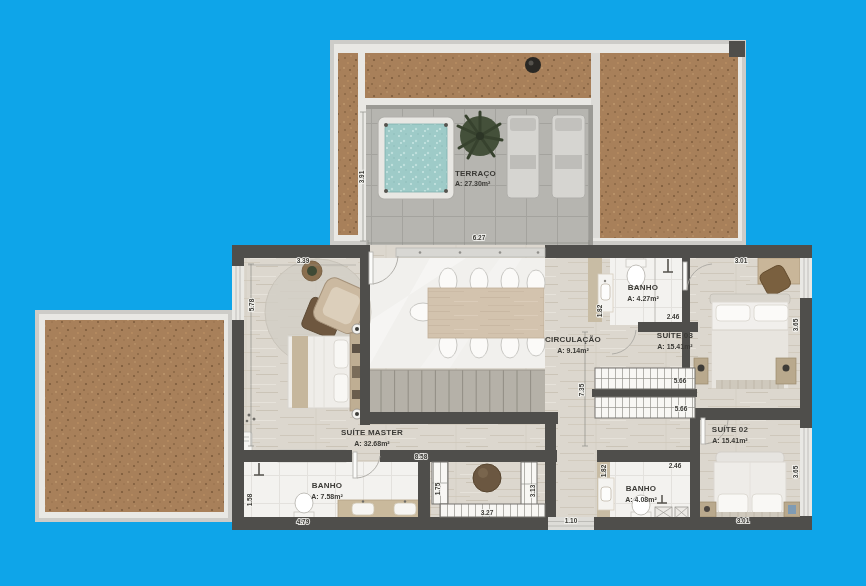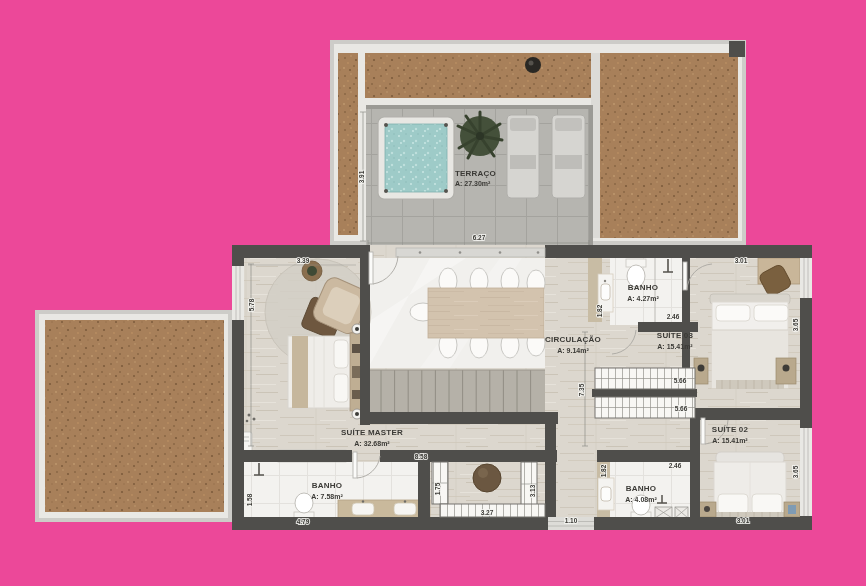--- a/index.html
+++ b/index.html
@@ -1,21 +1,21 @@
 <!DOCTYPE html>
 <html style="--wall_dark: #4f4e4b; --wall_light: #cdccc8; --cork: #a8805a; --floor_wood: #dcd7ce; --terrace_tile: #b6b5b0; --bath_tile: #f3f2ef; --water: #9ecbc8; --label_text: #3b3a36;"><head>
 <meta charset="utf-8">
 <style>
   :root{
     --wall_dark:#4f4e4b; --wall_light:#cdccc8; --cork:#a8805a;
     --floor_wood:#dcd7ce; --terrace_tile:#b6b5b0; --bath_tile:#f3f2ef;
     --water:#9ecbc8; --label_text:#3b3a36;
   }
   html,body{margin:0;padding:0;background:#ffffff;}
-  .stage{position:relative;width:866px;height:586px;background:#ec4899;overflow:hidden;}
+  .stage{position:relative;width:866px;height:586px;background:#0ea5e9;overflow:hidden;}
   svg{position:absolute;left:0;top:0;}
   text{font-family:"Liberation Sans","DejaVu Sans",sans-serif;fill:var(--label_text);}
   .room{font-size:8px;font-weight:700;letter-spacing:.2px;}
   .area{font-size:7px;font-weight:700;}
   .dim{font-size:6.5px;font-weight:700;paint-order:stroke;stroke:rgba(245,244,241,.85);stroke-width:2px;}
   .mid{text-anchor:middle;}
 </style>
 </head>
 <body>
 

